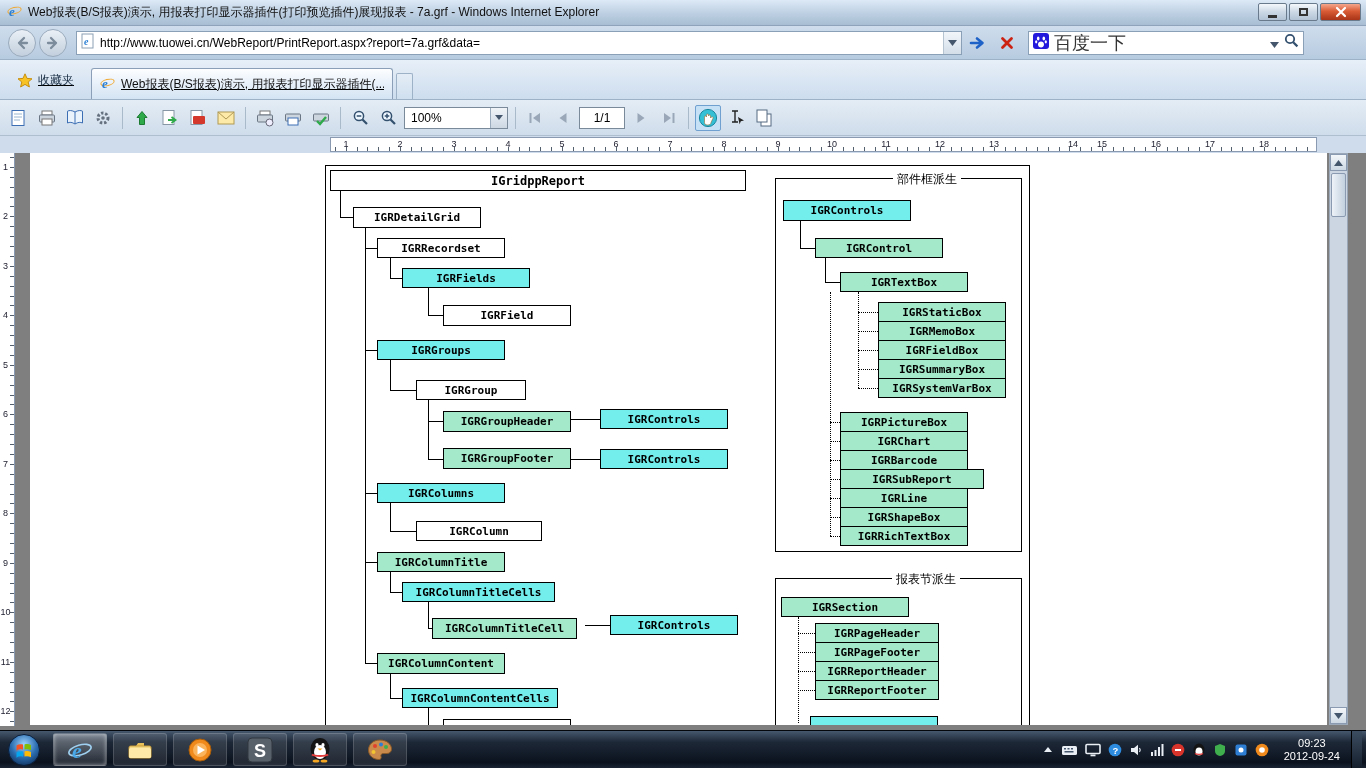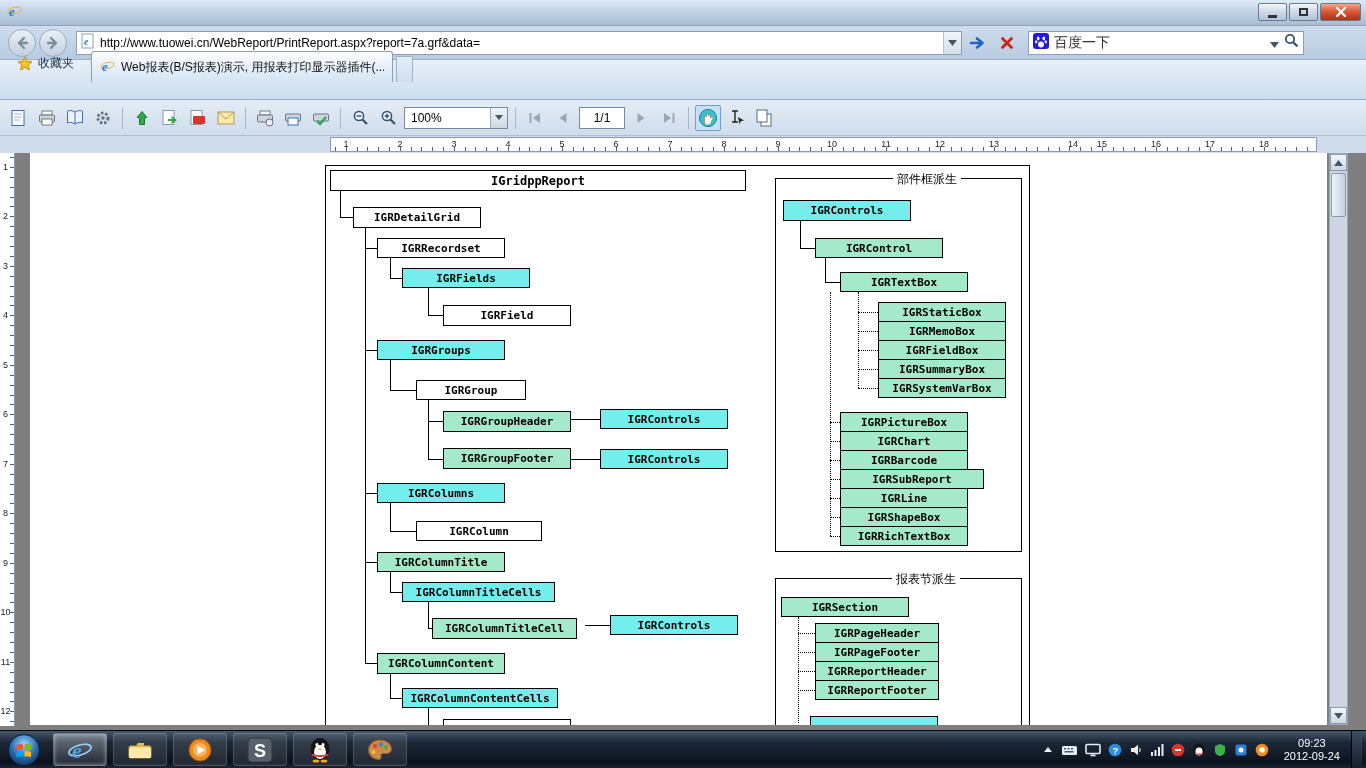--- a/index.html
+++ b/index.html
@@ -27,26 +27,26 @@
     background:linear-gradient(#eaf0f6,#c2cfdd); border:1px solid #9aabbd;
     display:flex; align-items:center; justify-content:center; margin-right:3px; }
   .urlbox { width:886px; height:24px; background:#fff; border:1px solid #8aa0b6; margin-left:6px;
     display:flex; align-items:center; padding:0 0 0 4px; flex:0 0 auto; }
   .urltext { font-size:12px; color:#000; flex:1; white-space:nowrap; overflow:hidden; }
   .urldrop { width:18px; height:22px; border-left:1px solid #b6c4d2;
     background:linear-gradient(#f2f6fa,#d3dee9); display:flex; align-items:center; justify-content:center; }
   .sqbtn { width:26px; height:26px; display:flex; align-items:center; justify-content:center; flex:0 0 auto; margin-left:3px; }
   .searchbox { width:276px; height:24px; background:#fff; border:1px solid #8aa0b6; margin-left:8px;
     display:flex; align-items:center; padding:0 4px; gap:5px; flex:0 0 auto; }
-  .searchtext { font-size:14px; color:#333; flex:1; white-space:nowrap; overflow:hidden; }
+  .searchtext { font-size:18px; color:#333; flex:1; white-space:nowrap; overflow:hidden; }
 
   
   .tabsrow { position:absolute; left:0; top:60px; width:1366px; height:40px;
     background:linear-gradient(#e7eff8,#cdddee); border-bottom:1px solid #9db1c7;
-    display:flex; align-items:flex-end; padding:17px 6px; }
+    display:flex; align-items:flex-end; padding:0 6px;text-decoration:underline; }
   .favbtn { height:28px; display:flex; align-items:center; gap:5px; font-size:12px; color:#152a40;
     padding:0 9px; margin:0 8px 5px 2px; }
   .tab { width:302px; height:31px; background:linear-gradient(#fdfeff,#e9f1fa 45%,#d4e4f3);
     border:1px solid #8ba0b8; border-bottom:none; border-radius:3px 3px 0 0;
     display:flex; align-items:center; gap:6px; padding:0 8px; font-size:12px; color:#111; }
   .tabtitle { white-space:nowrap; overflow:hidden; }
   .tabstub { width:17px; height:26px; margin-left:3px; background:linear-gradient(#e4edf6,#cfdfef);
     border:1px solid #9db1c7; border-bottom:none; border-radius:2px 2px 0 0; }
 
   
@@ -132,20 +132,21 @@
 
 <div class="screen">
 
   <div class="titlebar">
     <span>
       <svg width="15" height="15">
           <ellipse cx="7.5" cy="7.5" rx="6.8" ry="3" fill="none" stroke="#f0a830" transform="rotate(-14 7.5 7.5)"></ellipse>
           <text x="2" y="12.5" font-size="13" font-style="italic" font-weight="bold" fill="#2a7fd4" font-family="serif">e</text>
         </svg>
     </span>
+    <span class="title-text">Web报表(B/S报表)演示, 用报表打印显示器插件(打印预览插件)展现报表 - 7a.grf - Windows Internet Explorer</span>
     <div class="winbtns">
       <div class="wbtn">
           <span class="g-min"></span>
         </div>
       <div class="wbtn">
           <span class="g-max"></span>
         </div>
       <div class="wbtn close">
         <svg width="12" height="12">
             <path d="M2 2 L10 10 M10 2 L2 10" stroke="#fff" stroke-width="2.2" stroke-linecap="round"></path>

